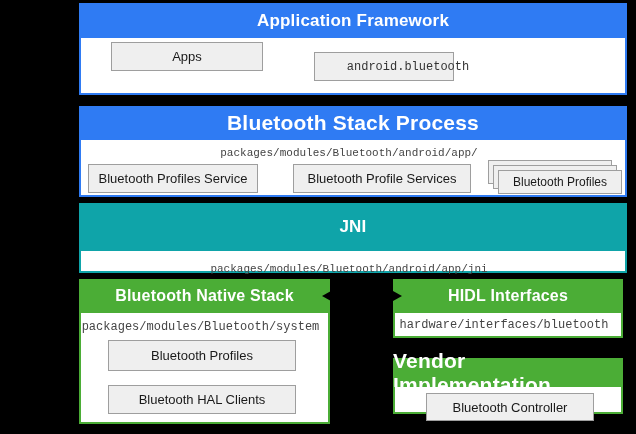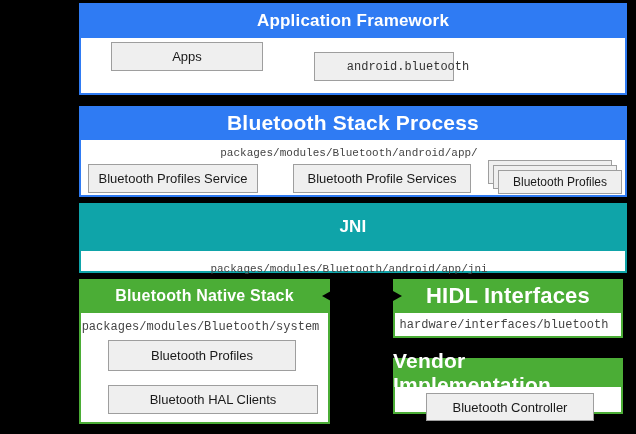--- a/index.html
+++ b/index.html
@@ -86,26 +86,26 @@
     <div class="bdy" style="height:22px;">
       <div class="path" style="top:0; height:24px; font-size:11px;margin-top:6px;">packages/modules/Bluetooth/android/app/jni</div>
     </div>
   </div>
 
   <div class="panel green" style="left:79px; top:279px; width:251px;">
     <div class="hdr" style="height:34px; font-size:16px;">Bluetooth Native Stack</div>
     <div class="bdy" style="height:111px;">
       <div class="path" style="top:2px; height:24px; font-size:12px;">packages/modules/Bluetooth/system</div>
       <div class="box" style="left:27px; top:27px; width:188px; height:31px;">Bluetooth Profiles</div>
-      <div class="box" style="left:27px; top:72px; width:210px; height:29px;">Bluetooth HAL Clients</div>
+      <div class="box" style="left:27px; top:72px; width:188px; height:29px;">Bluetooth HAL Clients</div>
     </div>
   </div>
 
   <div class="panel green" style="left:393px; top:279px; width:230px;">
-    <div class="hdr" style="height:34px; font-size:22px;">HIDL Interfaces</div>
+    <div class="hdr" style="height:34px; font-size:16px;">HIDL Interfaces</div>
     <div class="bdy" style="height:25px;">
       <div class="path" style="top:0; height:23px; font-size:12px;text-align:right;">hardware/interfaces/bluetooth</div>
     </div>
   </div>
 
   <div class="panel green" style="left:393px; top:358px; width:230px;">
     <div class="hdr" style="height:29px; font-size:21px;">Vendor Implementation</div>
     <div class="bdy" style="height:27px;">
       <div class="box" style="left:31px; top:6px; width:168px; height:28px;">Bluetooth Controller</div>
     </div>

